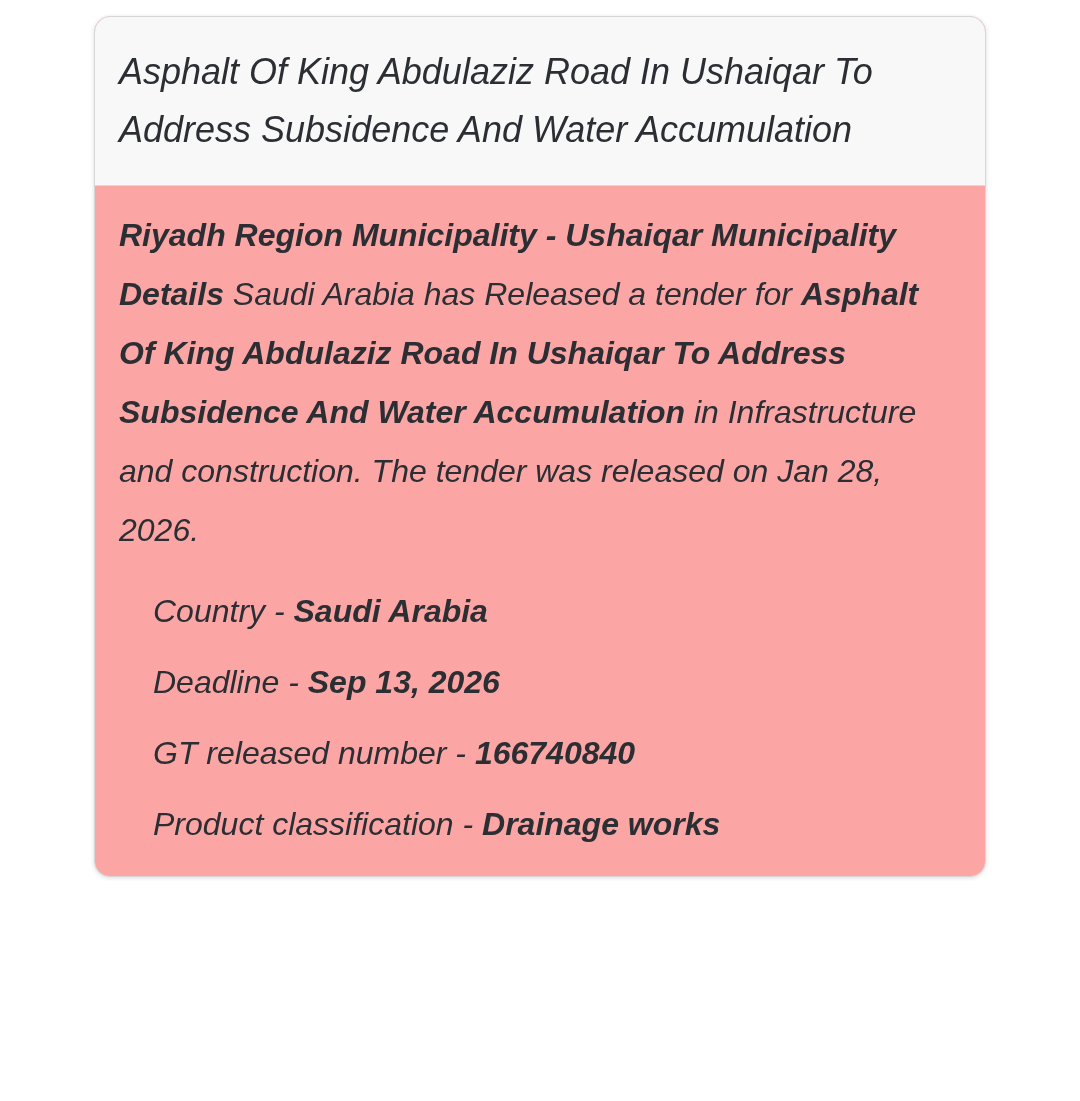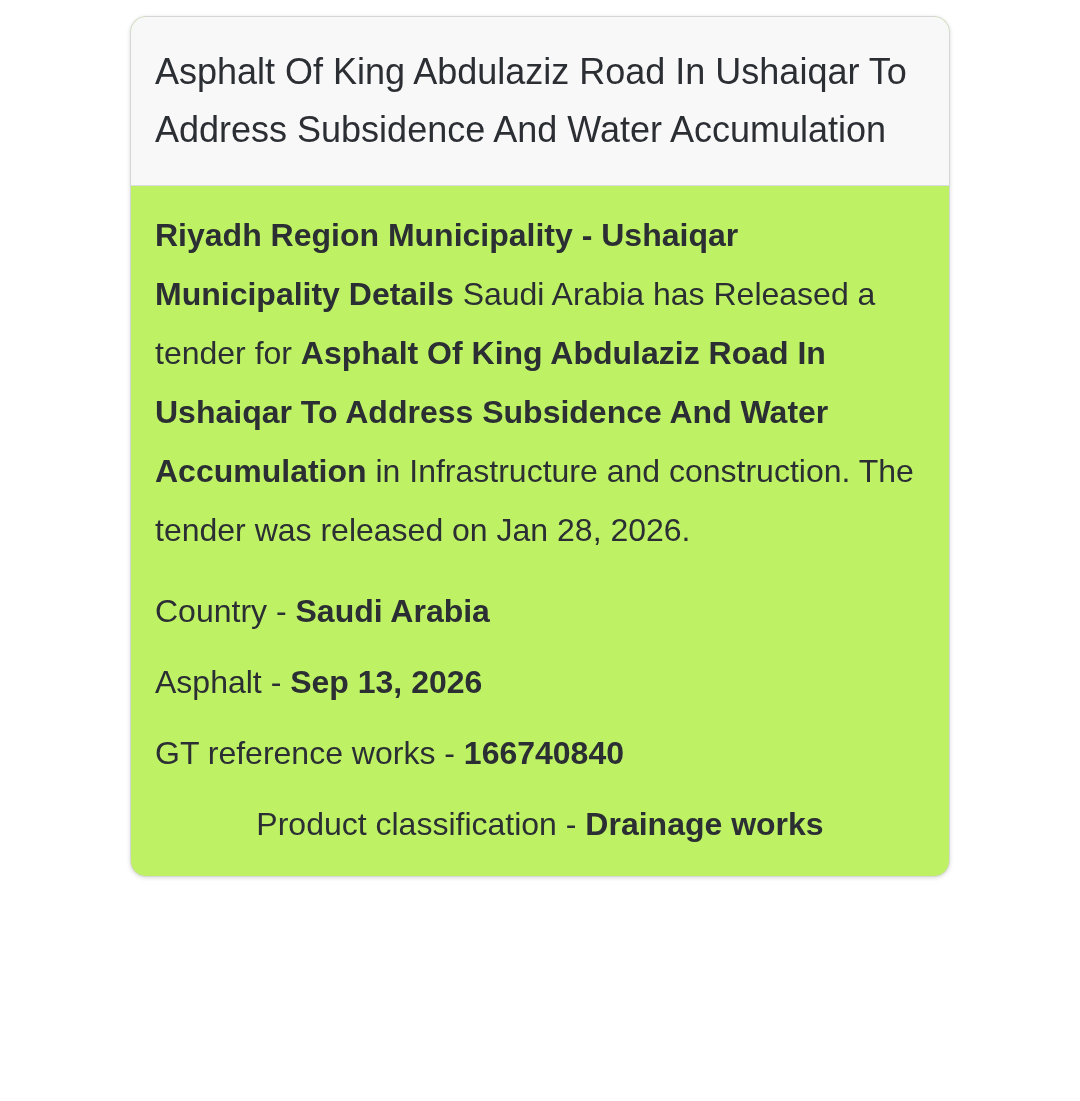--- a/index.html
+++ b/index.html
@@ -8,27 +8,28 @@
     height: 1101px;
     background: #ffffff;
     overflow: hidden;
   }
   body {
     font-family: "Liberation Sans", "DejaVu Sans", sans-serif;
     color: var(--text, #2b2e33);
     padding-top: 16px;
   }
   .card {
-    width: 820px;
+    width: 892px;
     margin: 0 auto;
-    background: #bef264;
+    background: #fca5a5;
     border: 1px solid var(--card_border, #d6d6d6);
     border-radius: 16px;
     box-shadow: 0 1px 4px rgba(0,0,0,0.14);
     overflow: hidden;
+    font-style: italic;
   }
   .card-header {
     background: var(--header_bg, #f8f8f8);
     border-bottom: 1px solid var(--divider, #dcdcdc);
     padding: 26px 24px;
     cursor: pointer;
   }
   .card-title {
     font-size: 36px;
     line-height: 58px;
@@ -41,40 +42,41 @@
     font-size: 32px;
     line-height: 59px;
   }
   .intro {
     max-width: 932px;
     margin-bottom: 22px;
   }
   .field {
     max-width: 932px;
     margin-bottom: 12px;
+    margin-left: 34px;
   }
-  .field:last-child { margin-bottom: 0; text-align: center; }
+  .field:last-child { margin-bottom: 0; }
   b, .bold { font-weight: 700; }
 </style>
 </head>
 <body>
 
 <div class="card">
 
   <div class="card-header">
     <div class="card-title">Asphalt Of King Abdulaziz Road In Ushaiqar To Address Subsidence And Water Accumulation</div>
   </div>
 
   <div class="card-body">
 
     <p class="intro"><b>Riyadh Region Municipality - Ushaiqar Municipality Details</b><span> Saudi Arabia has Released a tender for </span><b>Asphalt Of King Abdulaziz Road In Ushaiqar To Address Subsidence And Water Accumulation</b><span> in Infrastructure and construction. The tender was released on Jan 28, 2026.</span></p>
 
     <p class="field"><span>Country - </span><b>Saudi Arabia</b></p>
 
 
-    <p class="field"><span>Asphalt - </span><b>Sep 13, 2026</b></p>
+    <p class="field"><span>Deadline - </span><b>Sep 13, 2026</b></p>
 
-    <p class="field"><span>GT reference works - </span><b>166740840</b></p>
+    <p class="field"><span>GT released number - </span><b>166740840</b></p>
 
     <p class="field"><span>Product classification - </span><b>Drainage works</b></p>
 
   </div>
 </div>
 
 </body></html>

